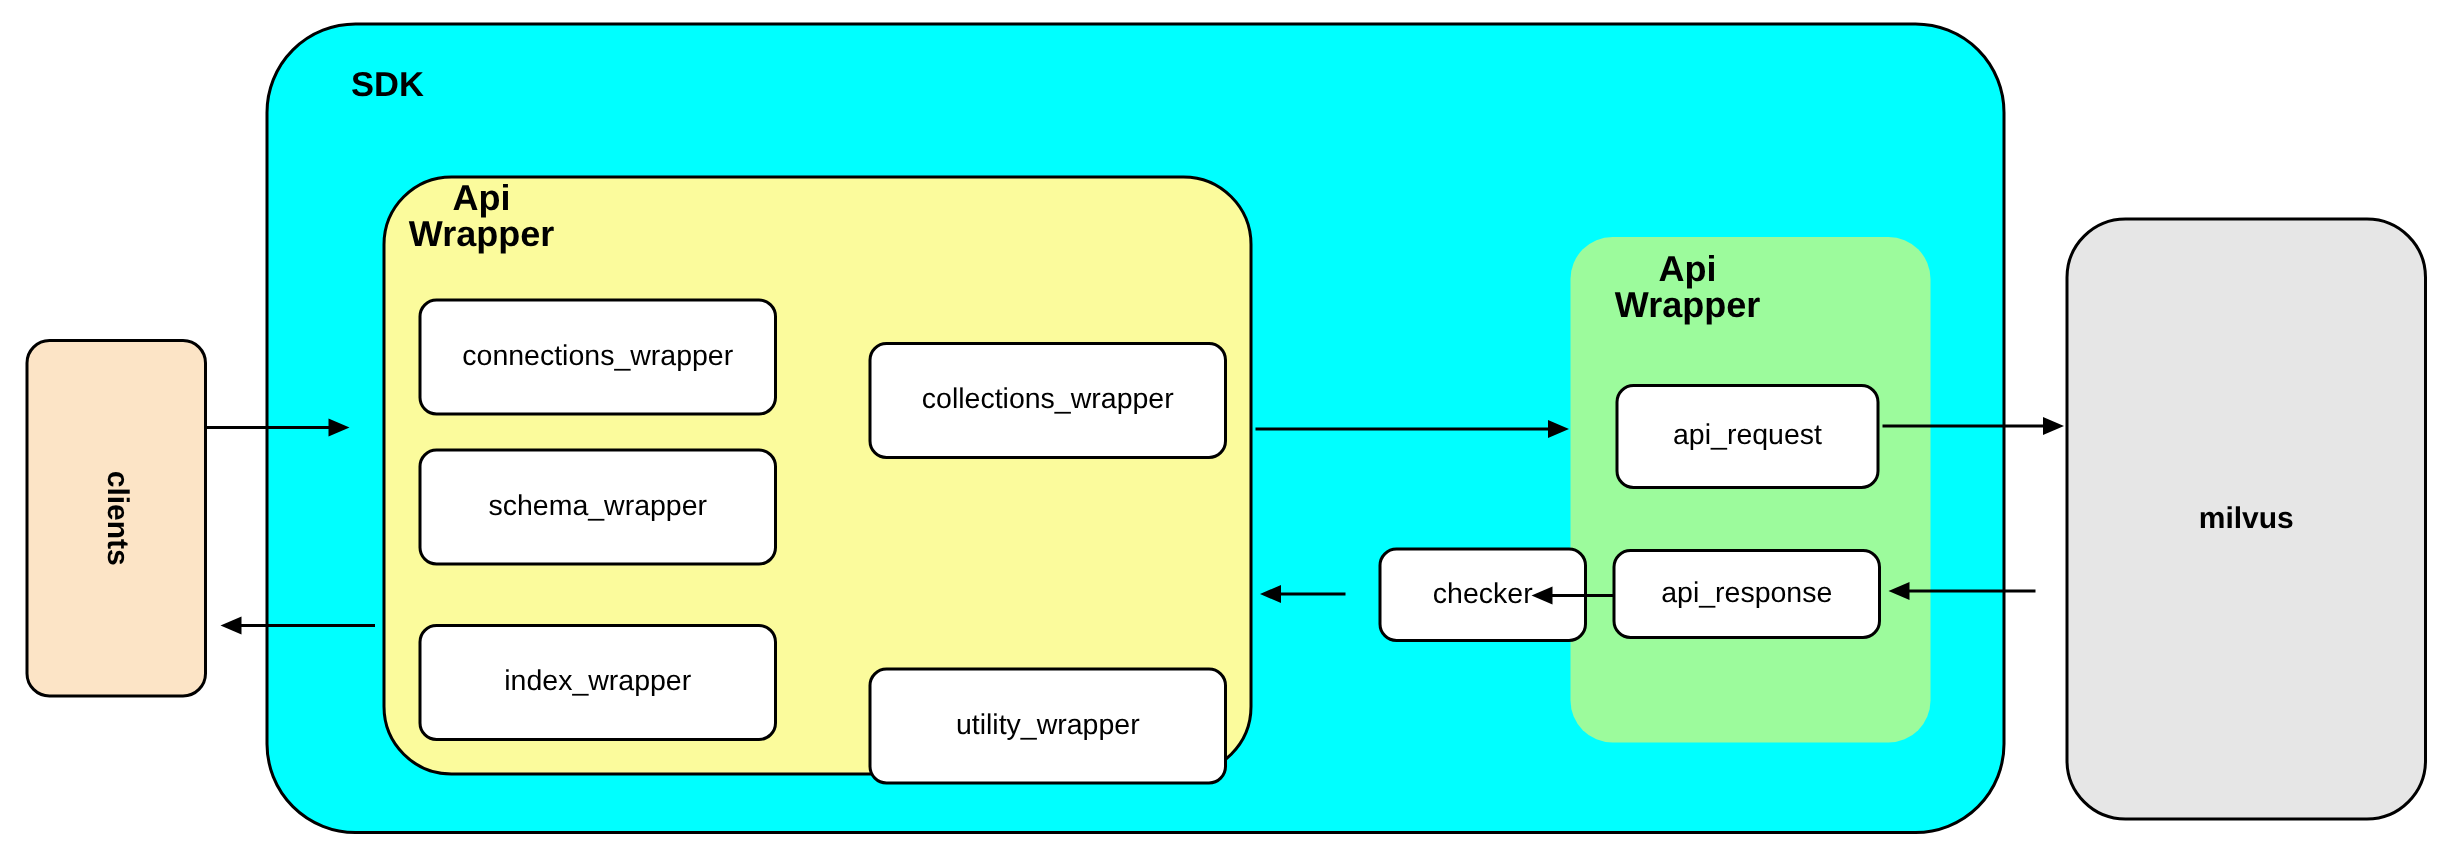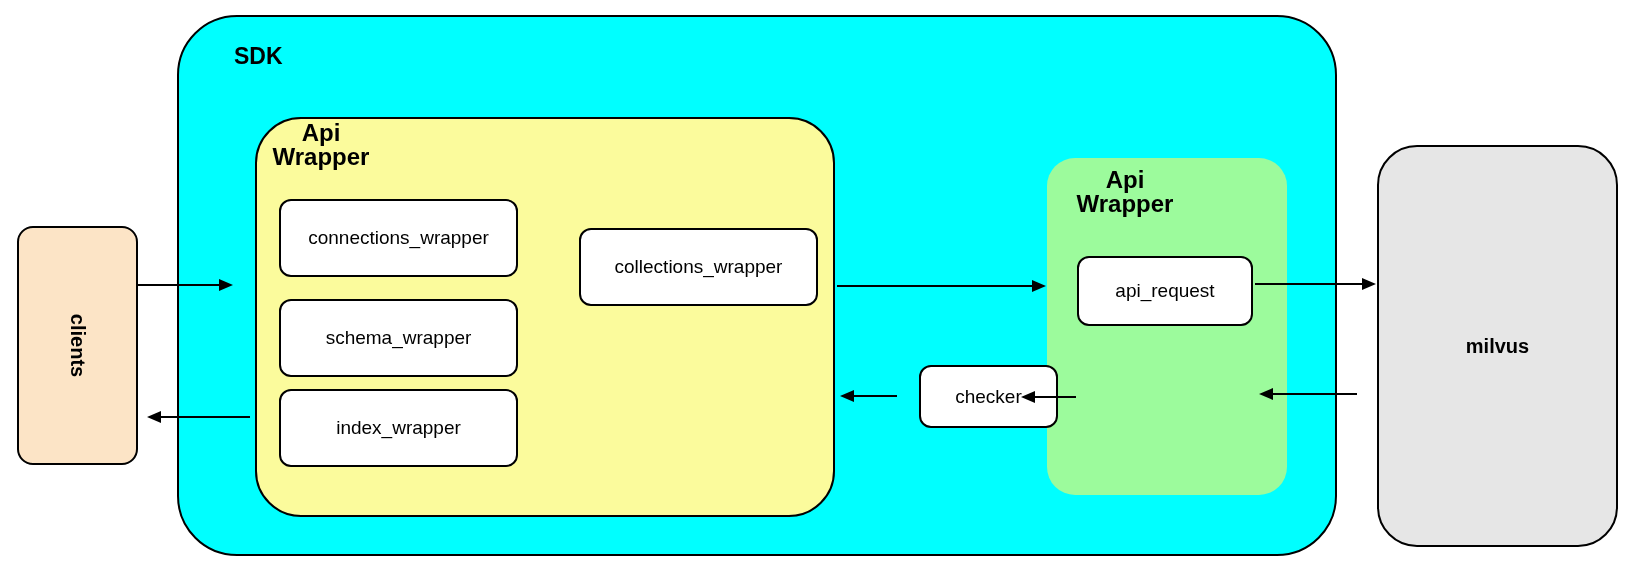--- a/index.html
+++ b/index.html
@@ -27,21 +27,21 @@
           display:flex;align-items:center;justify-content:center;}
   #milvus-label{font-size:20px;font-weight:bold;}
 
   
   .wbox{position:absolute;box-sizing:border-box;background:#fff;border:2px solid #000;border-radius:12px;
         display:flex;align-items:center;justify-content:center;font-size:19px;}
   .col1{left:22px;width:239px;}
   .col2{left:322px;width:239px;margin-top:29px;}
   .row1{top:80px;height:78px;}
   .row2{top:180px;height:78px;text-align:center;}
-  .row3{top:270px;height:78px;}
+  .row3{top:297px;height:78px;}
 
   #api-request{left:30px;top:98px;width:176px;height:70px;}
   #api-response{left:28px;top:208px;width:179px;height:60px;}
 
   #checker{position:absolute;left:897px;top:365px;width:139px;height:63px;margin-left:22px;}
 
   
   .arrow{position:absolute;height:2px;background:#000;}
   .arrow .head{position:absolute;top:-5px;width:0;height:0;
                border-top:6px solid transparent;border-bottom:6px solid transparent;}
@@ -71,28 +71,30 @@
 
   <div class="node" id="api-wrapper" style="background-color: rgb(251, 251, 156);">
     <div class="group-title" id="api-wrapper-title">
       <div>Api</div>
       <div>Wrapper</div>
     </div>
     <div class="wbox col1 row1">connections_wrapper</div>
     <div class="wbox col2 row1">collections_wrapper</div>
     <div class="wbox col1 row2">schema_wrapper</div>
     <div class="wbox col1 row3">index_wrapper</div>
+    <div class="wbox col2 row3">utility_wrapper</div>
   </div>
 
   <div class="node" id="api-gateway" style="background-color: rgb(156, 251, 156);">
     <div class="group-title" id="api-gateway-title">
       <div>Api</div>
       <div>Wrapper</div>
     </div>
     <div class="wbox" id="api-request">api_request</div>
+    <div class="wbox" id="api-response">api_response</div>
   </div>
 
   <div class="wbox" id="checker">checker</div>
 
   <div class="node" id="milvus" style="background-color: rgb(230, 230, 230);">
     <div id="milvus-label">milvus</div>
   </div>
 
   <div class="arrow" id="a1">
     <span class="head head-r"></span>

